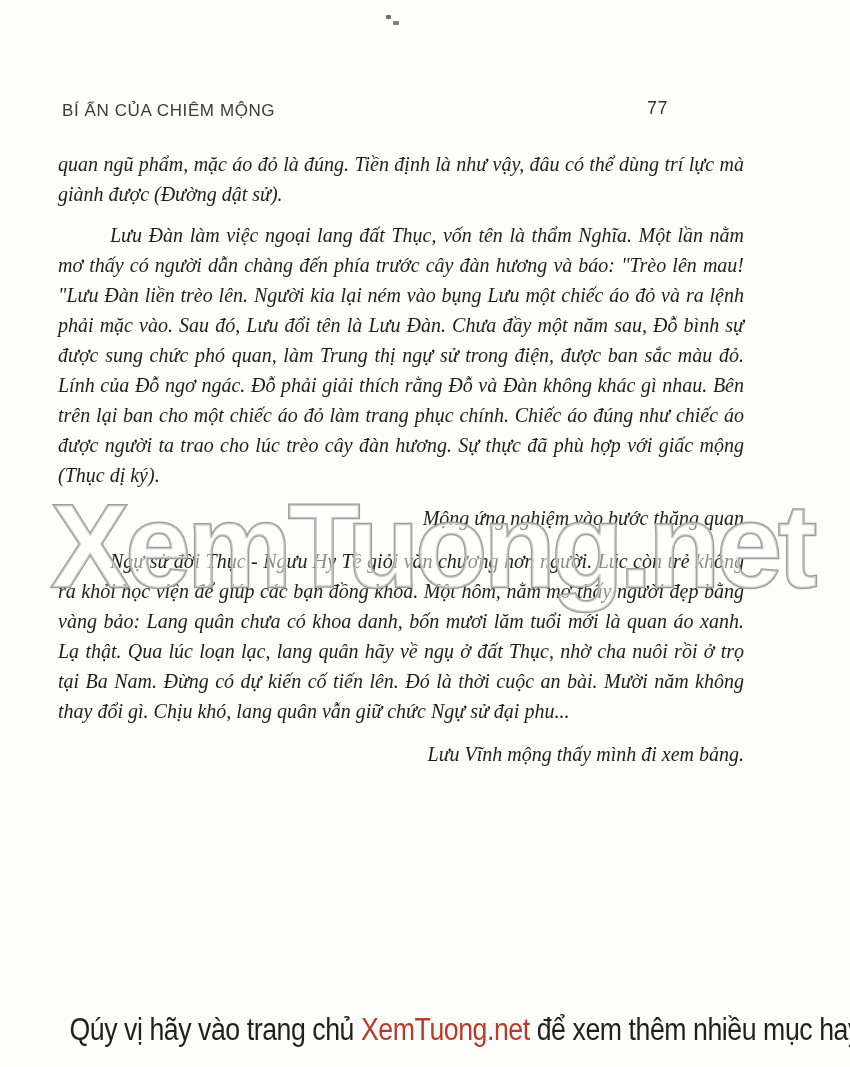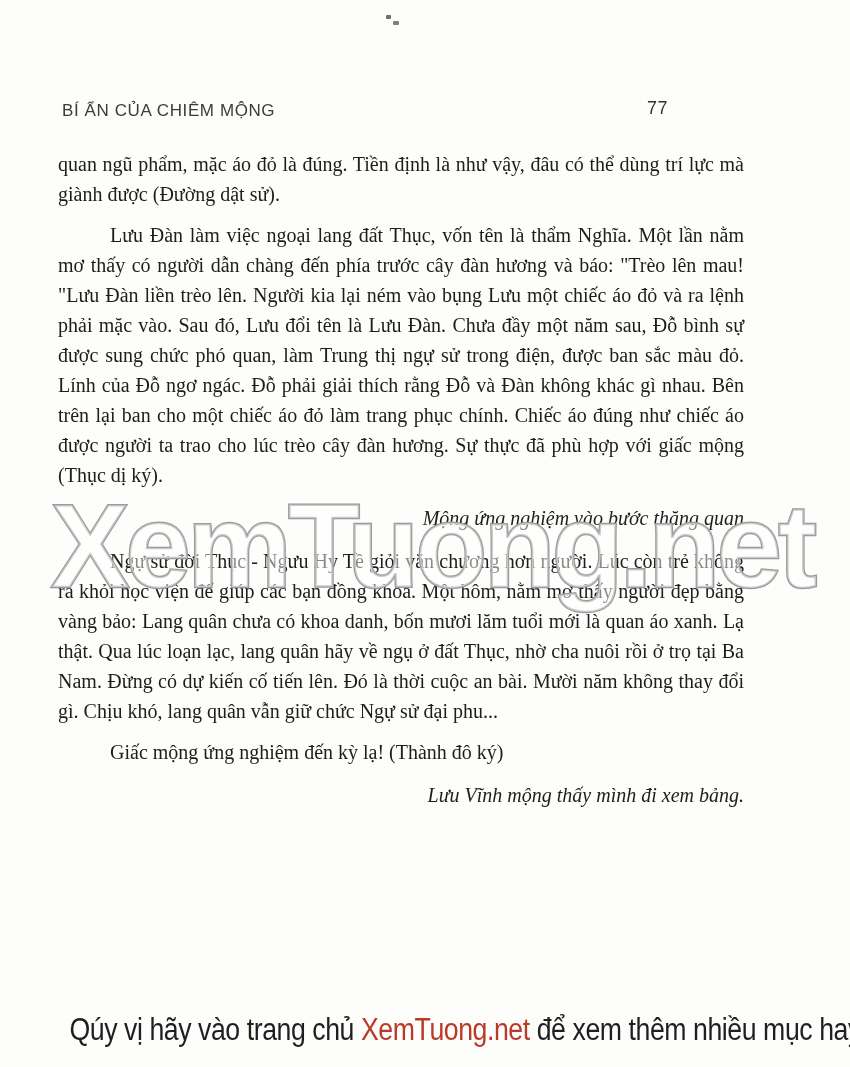--- a/index.html
+++ b/index.html
@@ -28,21 +28,21 @@
   .speck.b { left: 393px; top: 21px; width: 6px; height: 4px; opacity: .7; }
 
   
   .page-body {
     position: absolute; left: 58px; top: 149px; width: 686px;
     font-size: 20px; line-height: 30px;
     color: #1e1d1b;
     text-rendering: optimizeLegibility;
   }
   .para { margin: 0 0 11px 0; }
-  .para.body { text-align: justify; text-justify: inter-word; }
+  .para.body { text-align: justify; text-justify: inter-word; font-style: italic; }
   .para.indent { text-indent: 52px; }
   .para.heading {
     font-style: italic;
     margin-left: 48px;
     margin-top: 13px; margin-bottom: 13px;
     text-align: right;
   }
 
   
   .watermark {
@@ -88,21 +88,20 @@
   <div class="running-header">
     <span class="header-title">BÍ ẨN CỦA CHIÊM MỘNG</span>
     <span class="page-number">77</span>
   </div>
 
   <div class="page-body">
       <div class="para body">quan ngũ phẩm, mặc áo đỏ là đúng. Tiền định là như vậy, đâu có thể dùng trí lực mà giành được (Đường dật sử).</div>
       <div class="para body indent">Lưu Đàn làm việc ngoại lang đất Thục, vốn tên là thẩm Nghĩa. Một lần nằm mơ thấy có người dẫn chàng đến phía trước cây đàn hương và báo: "Trèo lên mau! "Lưu Đàn liền trèo lên. Người kia lại ném vào bụng Lưu một chiếc áo đỏ và ra lệnh phải mặc vào. Sau đó, Lưu đổi tên là Lưu Đàn. Chưa đầy một năm sau, Đỗ bình sự được sung chức phó quan, làm Trung thị ngự sử trong điện, được ban sắc màu đỏ. Lính của Đỗ ngơ ngác. Đỗ phải giải thích rằng Đỗ và Đàn không khác gì nhau. Bên trên lại ban cho một chiếc áo đỏ làm trang phục chính. Chiếc áo đúng như chiếc áo được người ta trao cho lúc trèo cây đàn hương. Sự thực đã phù hợp với giấc mộng (Thục dị ký).</div>
       <div class="para heading">Mộng ứng nghiệm vào bước thăng quan</div>
       <div class="para body indent">Ngự sử đời Thục - Ngưu Hy Tề giỏi văn chương hơn người. Lúc còn trẻ không ra khỏi học viện để giúp các bạn đồng khoa. Một hôm, nằm mơ thấy người đẹp bằng vàng bảo: Lang quân chưa có khoa danh, bốn mươi lăm tuổi mới là quan áo xanh. Lạ thật. Qua lúc loạn lạc, lang quân hãy về ngụ ở đất Thục, nhờ cha nuôi rồi ở trọ tại Ba Nam. Đừng có dự kiến cố tiến lên. Đó là thời cuộc an bài. Mười năm không thay đổi gì. Chịu khó, lang quân vẫn giữ chức Ngự sử đại phu...</div>
-      <div class="para body indent">Giấc mộng ứng nghiệm đến kỳ lạ! (Thành đô ký)</div>
       <div class="para heading">Lưu Vĩnh mộng thấy mình đi xem bảng.</div>
     </div>
 
   <div class="watermark" style="-webkit-text-stroke-color: rgb(155, 155, 155);">XemTuong.net</div>
 
   <div class="footer">
     <span class="footer-inner">
       <span>Qúy vị hãy vào trang chủ </span><span style="color: rgb(187, 58, 39);">XemTuong.net</span><span> để xem thêm nhiều mục hay khác</span>
     </span>
   </div>

